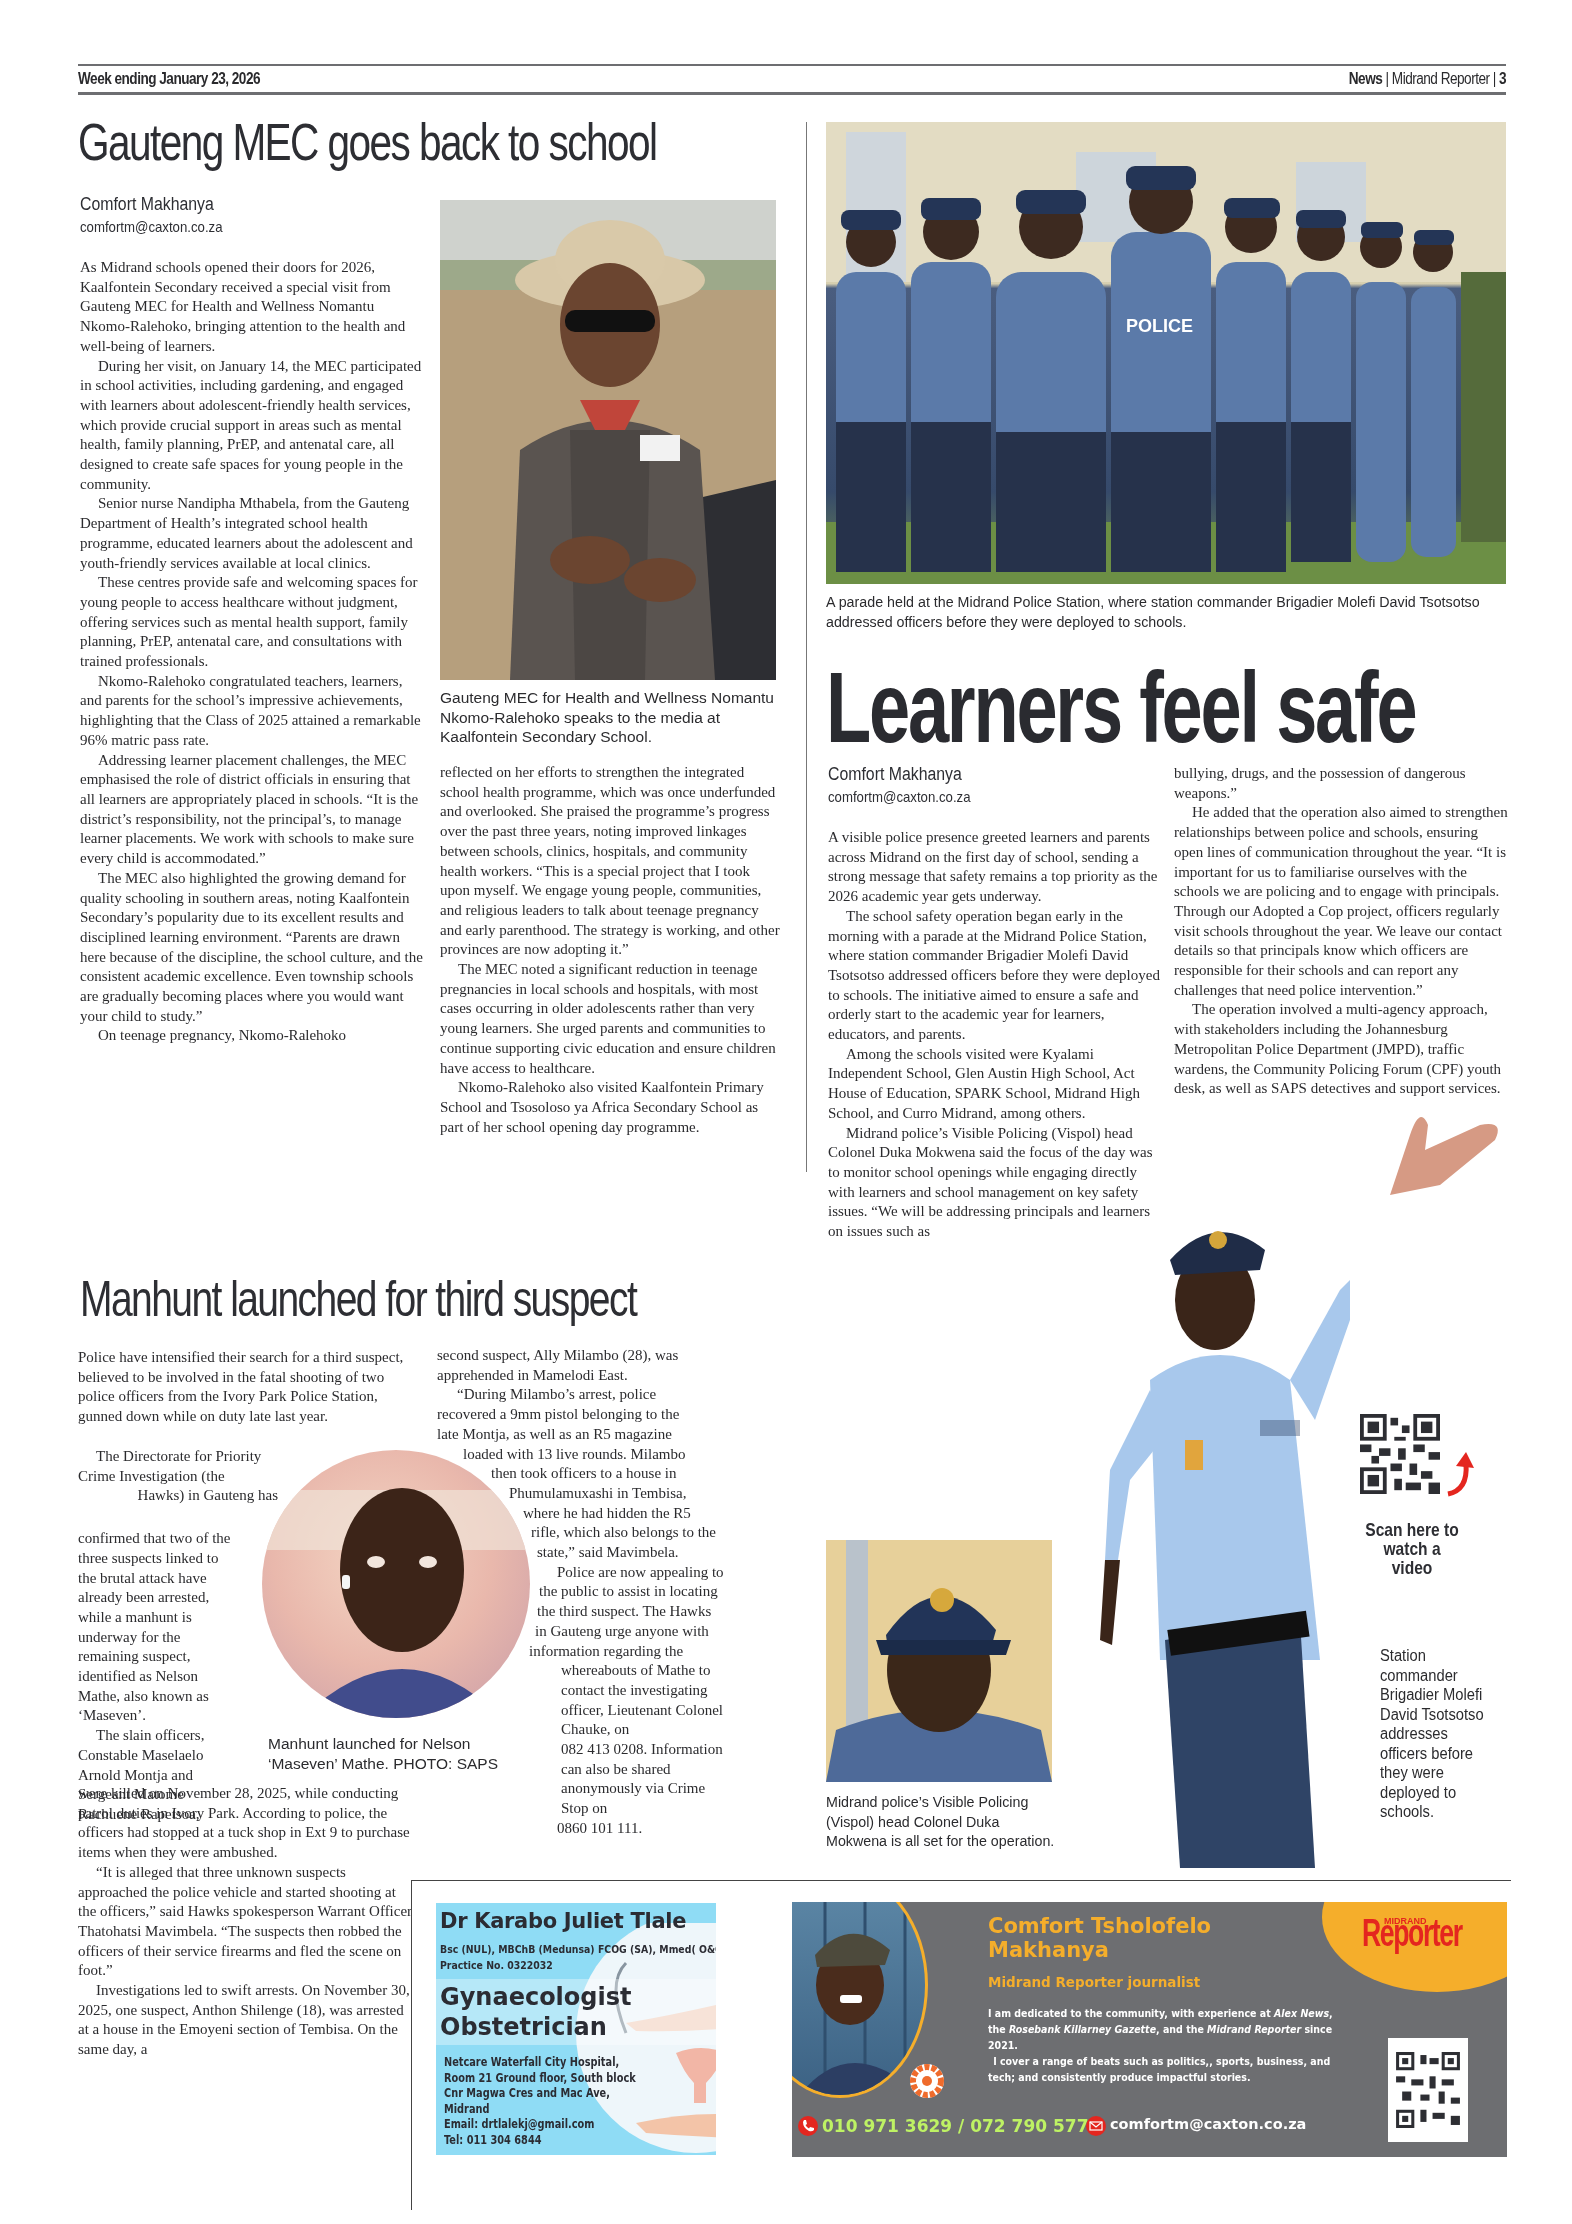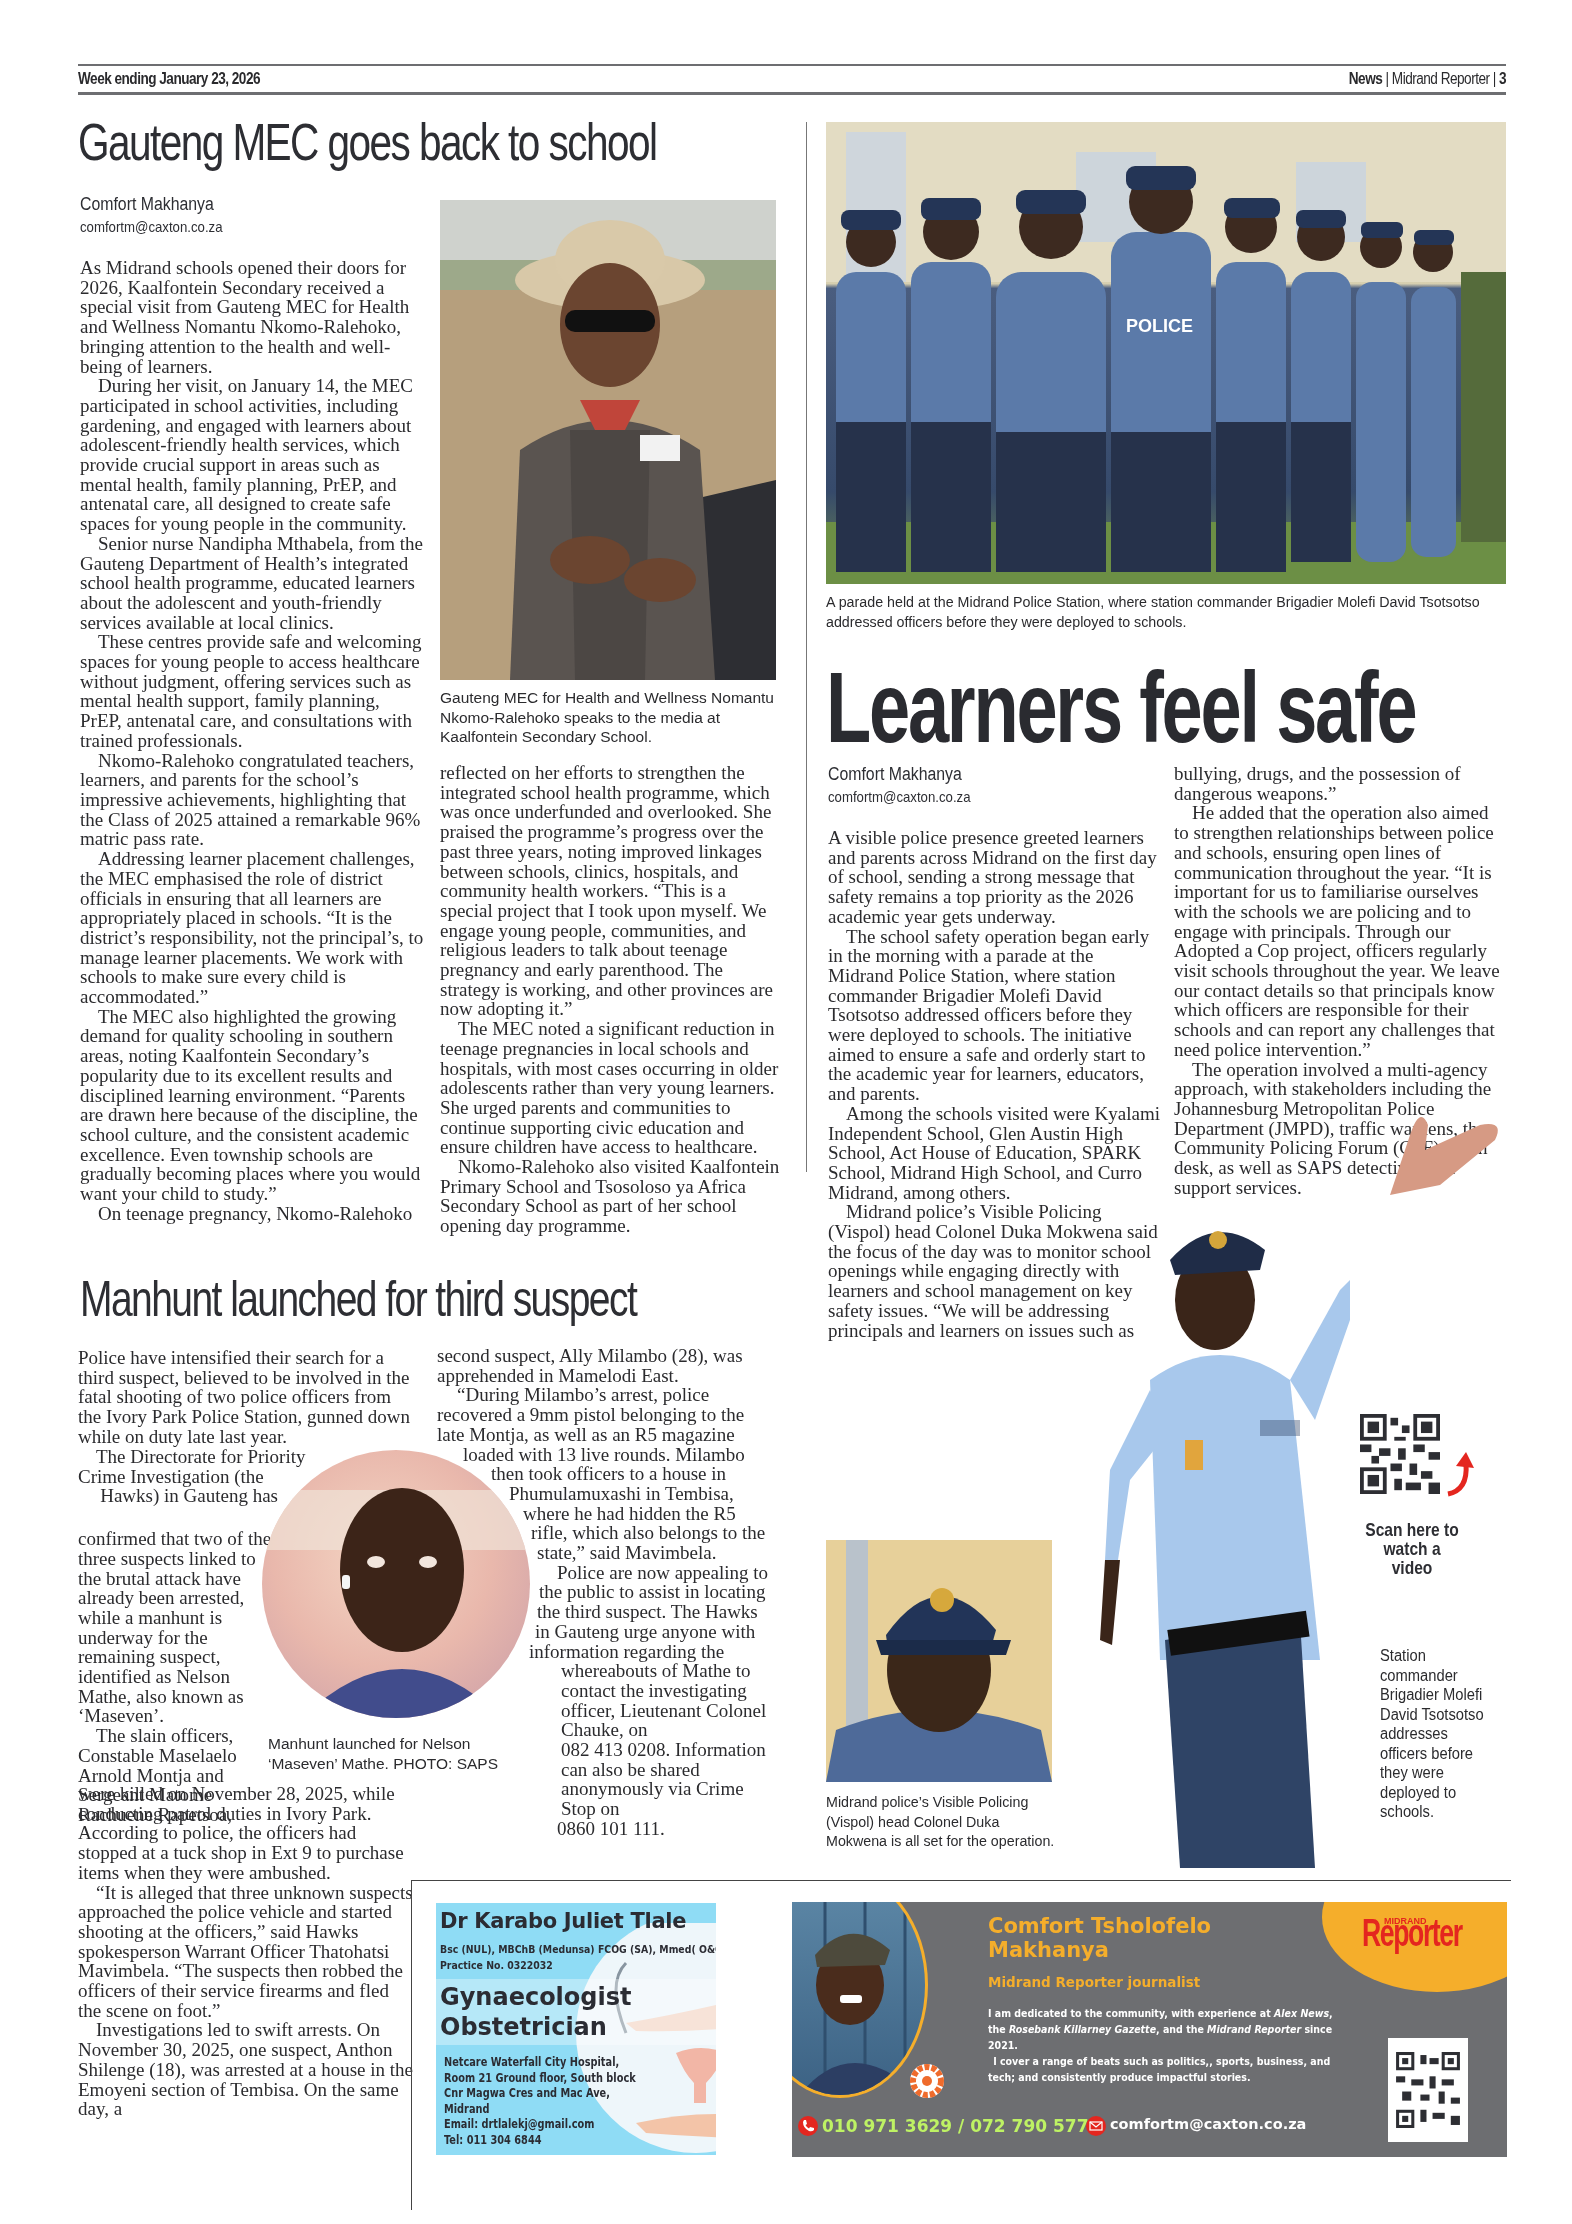--- a/index.html
+++ b/index.html
@@ -17,21 +17,21 @@
   .hl-cond { font-family:"Liberation Sans", sans-serif; color:#2d2e33; letter-spacing:-2px; white-space:nowrap; }
   .h1 { left:78px; top:112px; font-size:52px; transform:scaleX(0.78); transform-origin:left top; }
   .h2 { left:80px; top:1270px; font-size:50px; transform:scaleX(0.78); transform-origin:left top; }
   .h3 { left:826px; top:650px; font-size:100px; font-weight:bold; letter-spacing:-3px; transform:scaleX(0.74); transform-origin:left top; color:#2a2b30; }
 
   
   .byline-name { font-family:"Liberation Sans", sans-serif; font-size:18px; color:#2d2e33; transform:scaleX(0.88); transform-origin:left top; white-space:nowrap; }
   .byline-mail { font-family:"Liberation Sans", sans-serif; font-size:15px; color:#2d2e33; transform:scaleX(0.88); transform-origin:left top; white-space:nowrap; }
 
   
-  .col { font-family:"Liberation Serif", serif; font-size:19px; line-height:19.7px; color:#2b2b2e; }
+  .col { font-family:"Liberation Serif", serif; font-size:15px; line-height:19.7px; color:#2b2b2e; }
   .col p { text-indent:0; }
   .col p.ind { text-indent:18px; }
 
   .cap { font-family:"Liberation Sans", sans-serif; font-size:15.5px; line-height:19.5px; color:#2b2b2e; }
 
   
   .photo { position:absolute; overflow:hidden; }
   .vrule { position:absolute; width:1px; background:#555; }
 
   

